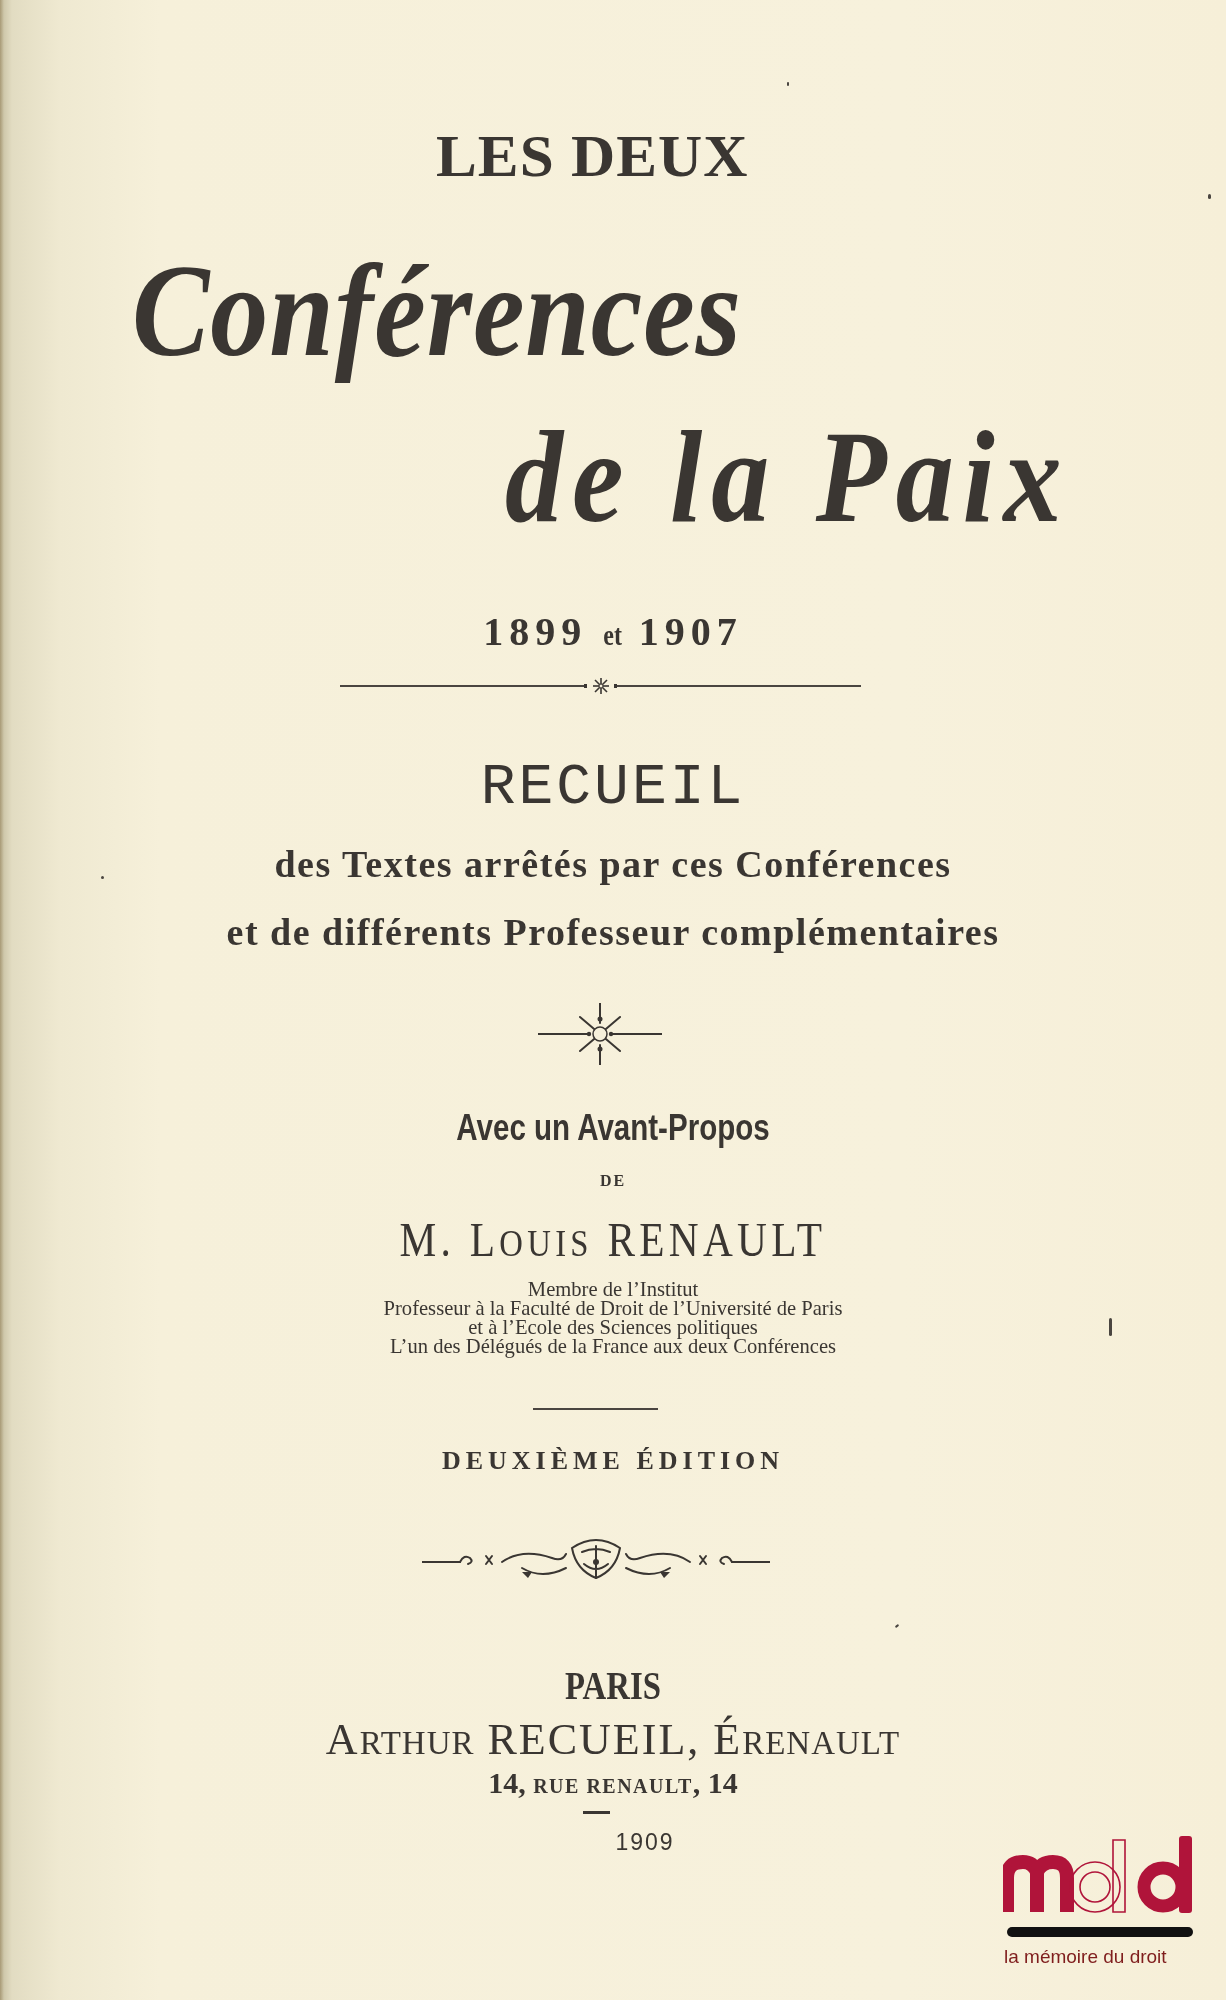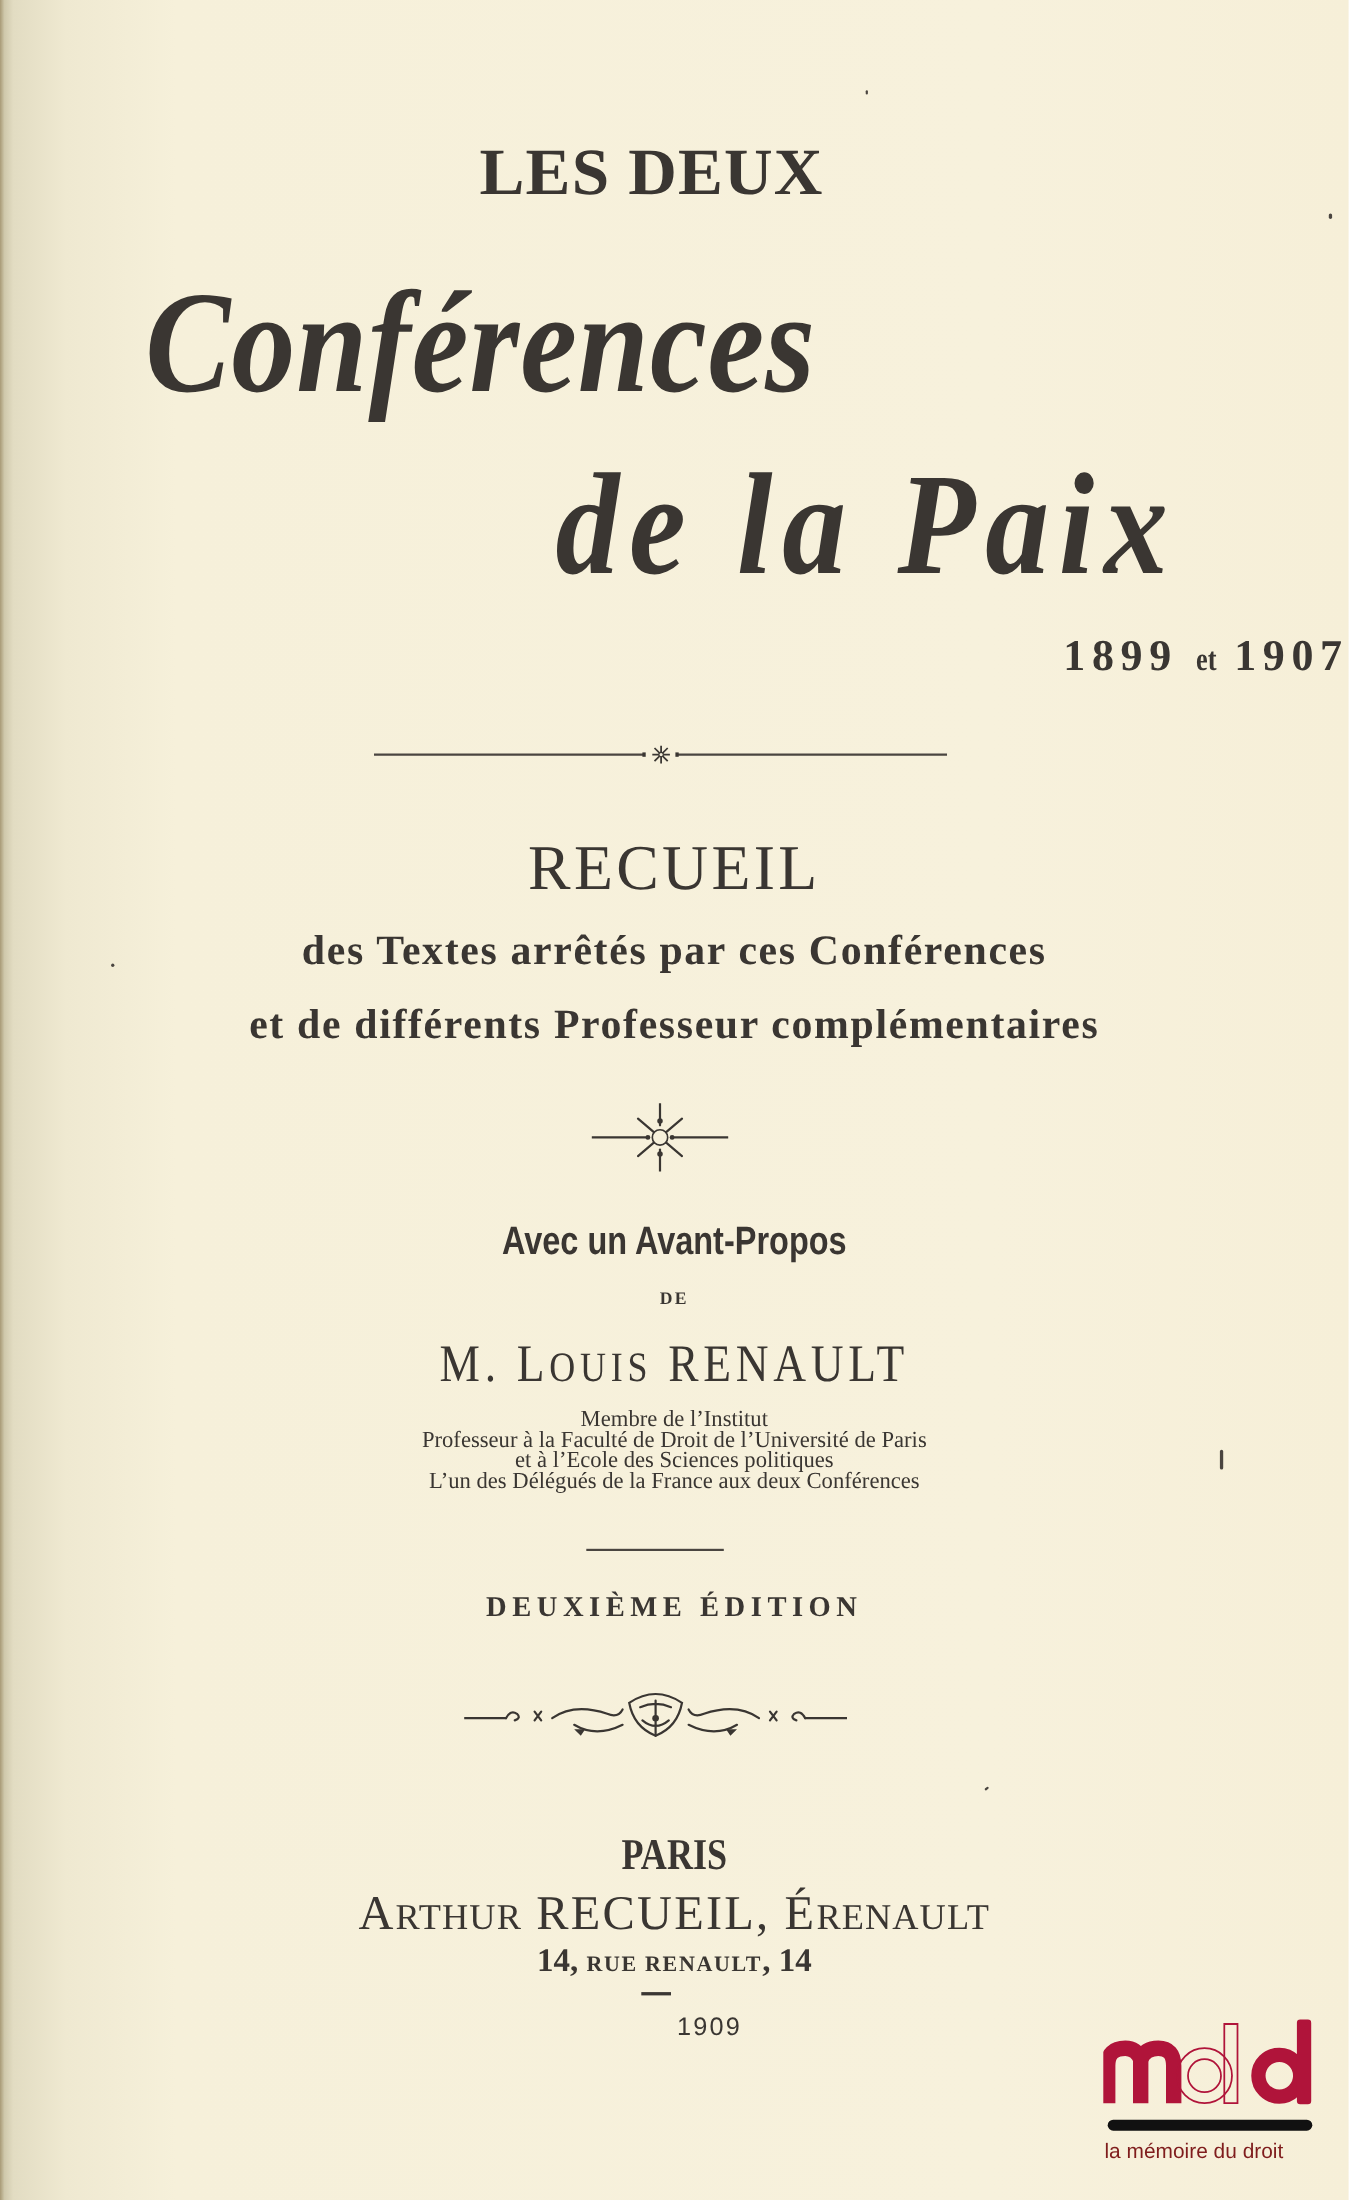--- a/index.html
+++ b/index.html
@@ -8,25 +8,25 @@
     background: linear-gradient(90deg, #a89a76 0px, #cfc8ab 4px, #e2dcc2 12px, #efe9d1 60px, #f6f0da 160px, #f7f1dc 900px, #f6efd8 1226px);
     color: #3a3632;
   }
   .abs { position: absolute; left: 0; width: 1226px; text-align: center; white-space: nowrap; }
   .serif { font-family: "Liberation Serif", "DejaVu Serif", serif; }
   .sans { font-family: "Liberation Sans", "DejaVu Sans", sans-serif; }
 
   .les-deux { top: 122px; left: 436px; width: auto; font-size: 60px; font-weight: bold; letter-spacing: 1px; transform: scaleX(1.02); transform-origin: left top; }
   .conferences { top: 234px; left: 132px; width: auto; font-size: 132px; font-style: italic; font-weight: bold; letter-spacing: 1px; transform: scaleX(0.88); transform-origin: left top; }
   .paix { top: 400px; left: 505px; width: auto; font-size: 132px; font-style: italic; font-weight: bold; letter-spacing: 10px; transform: scaleX(0.88); transform-origin: left top; }
-  .years { top: 572px; font-size: 40px; font-weight: bold; letter-spacing: 6px; text-align: right; }
+  .years { top: 608px; font-size: 40px; font-weight: bold; letter-spacing: 6px; }
   .years .et { font-size: 30px; letter-spacing: 0; font-weight: bold; transform: scaleX(0.8); display: inline-block; margin: 0 14px; }
 
   .rule-star { position: absolute; top: 677px; left: 340px; width: 521px; height: 18px; }
-  .recueil { top: 755px; font-size: 58px; letter-spacing: 3px; }
+  .recueil { top: 755px; font-size: 58px; letter-spacing: 3px; font-family: Liberation Mono, monospace; }
   .sub1 { top: 842px; left: 0; font-size: 38px; font-weight: bold; letter-spacing: 1.5px; }
   .sub2 { top: 910px; left: 0; font-size: 38px; font-weight: bold; letter-spacing: 1.5px; }
 
   .star-orn { position: absolute; left: 538px; top: 1003px; width: 124px; height: 62px; }
   .avec { top: 1107px; font-size: 36px; font-weight: bold; transform: scaleX(0.82); transform-origin: center top; }
   .de { top: 1172px; font-size: 16px; font-weight: bold; letter-spacing: 2px; }
   .renault { top: 1212px; font-size: 48px; letter-spacing: 5px; transform: scaleX(0.86); transform-origin: center top; }
   .renault .sc { font-size: 38px; }
   .credentials { position: absolute; top: 1280px; left: 0; width: 1226px; text-align: center; font-size: 21px; line-height: 19px; transform: scaleX(0.98); }
   .credentials div { white-space: nowrap; }

